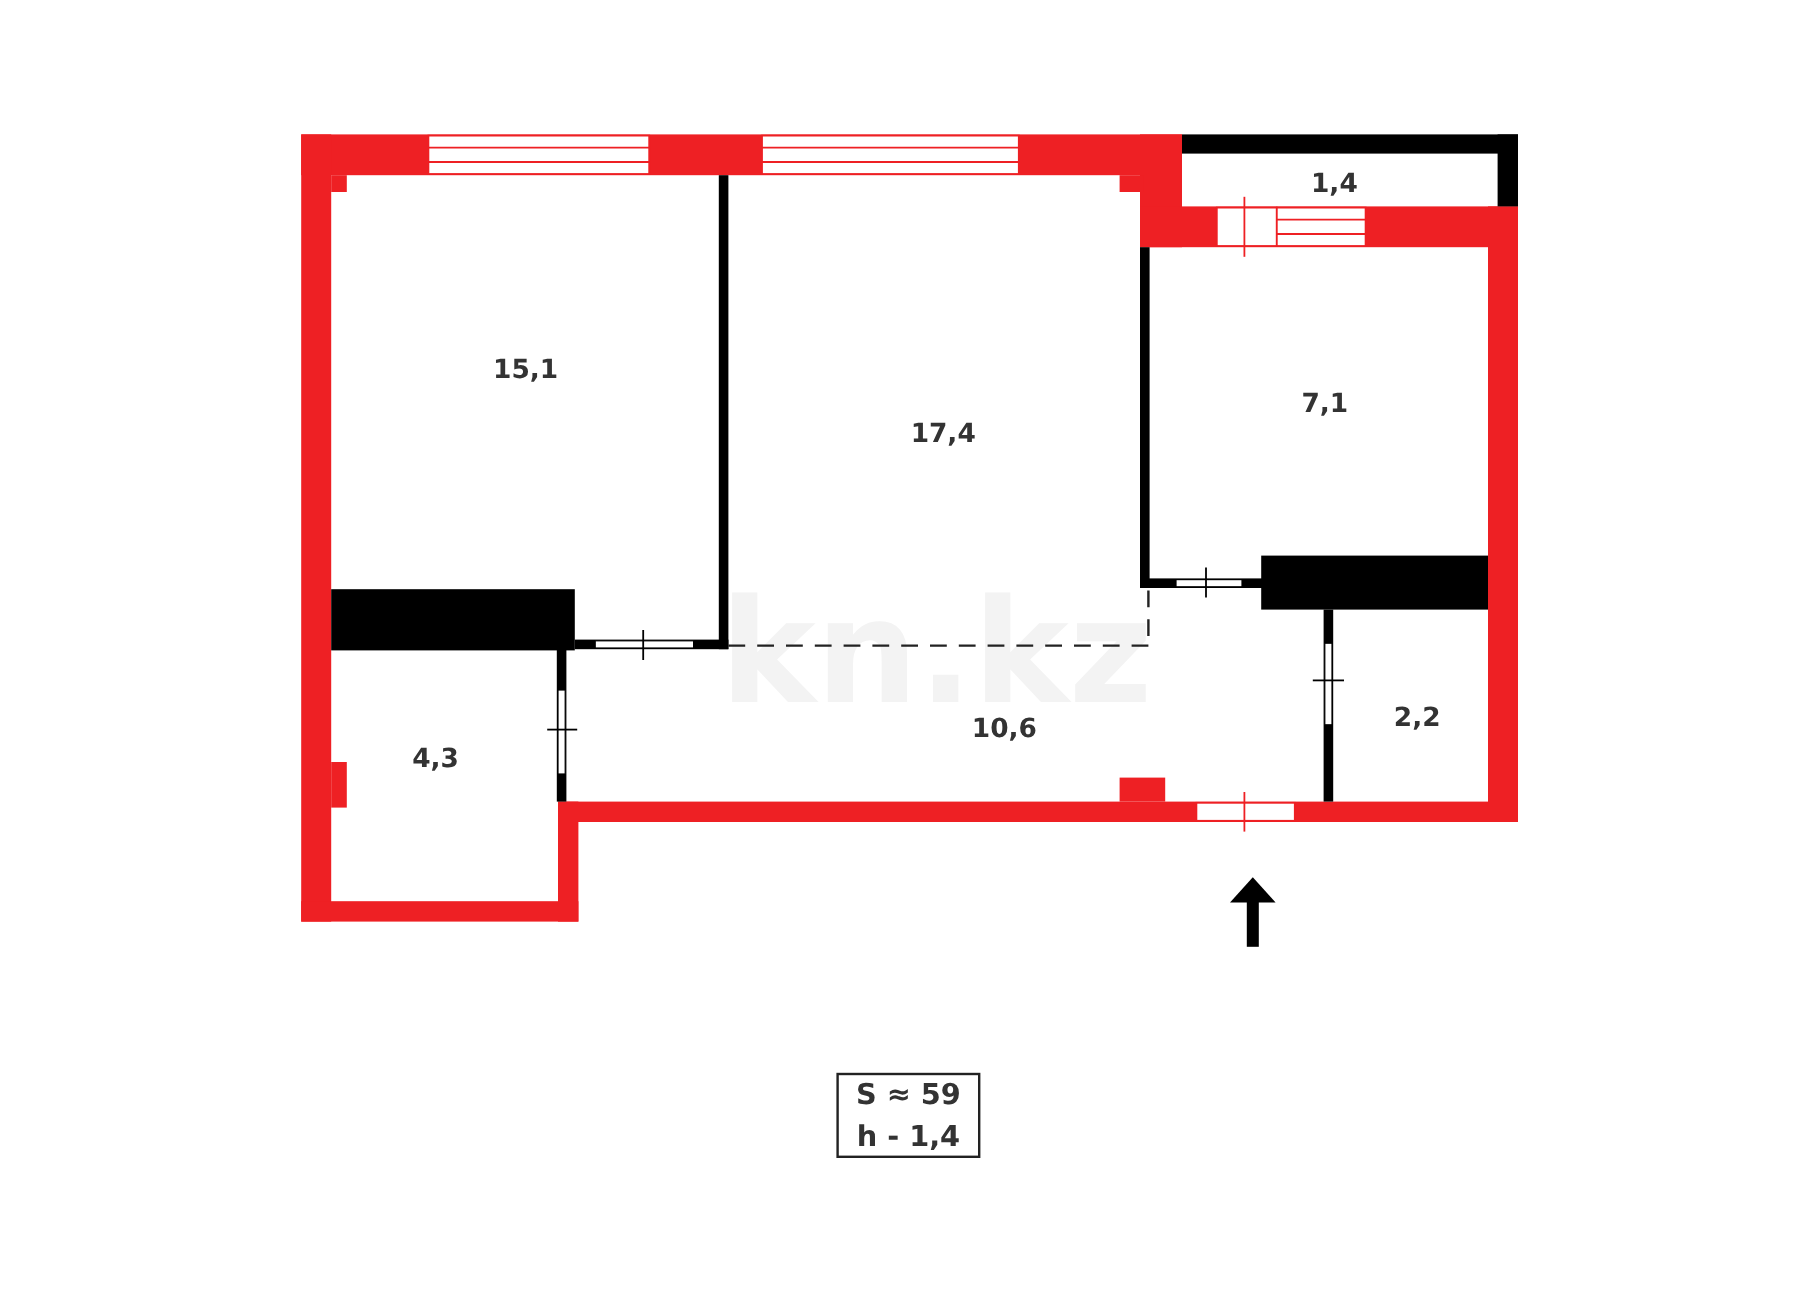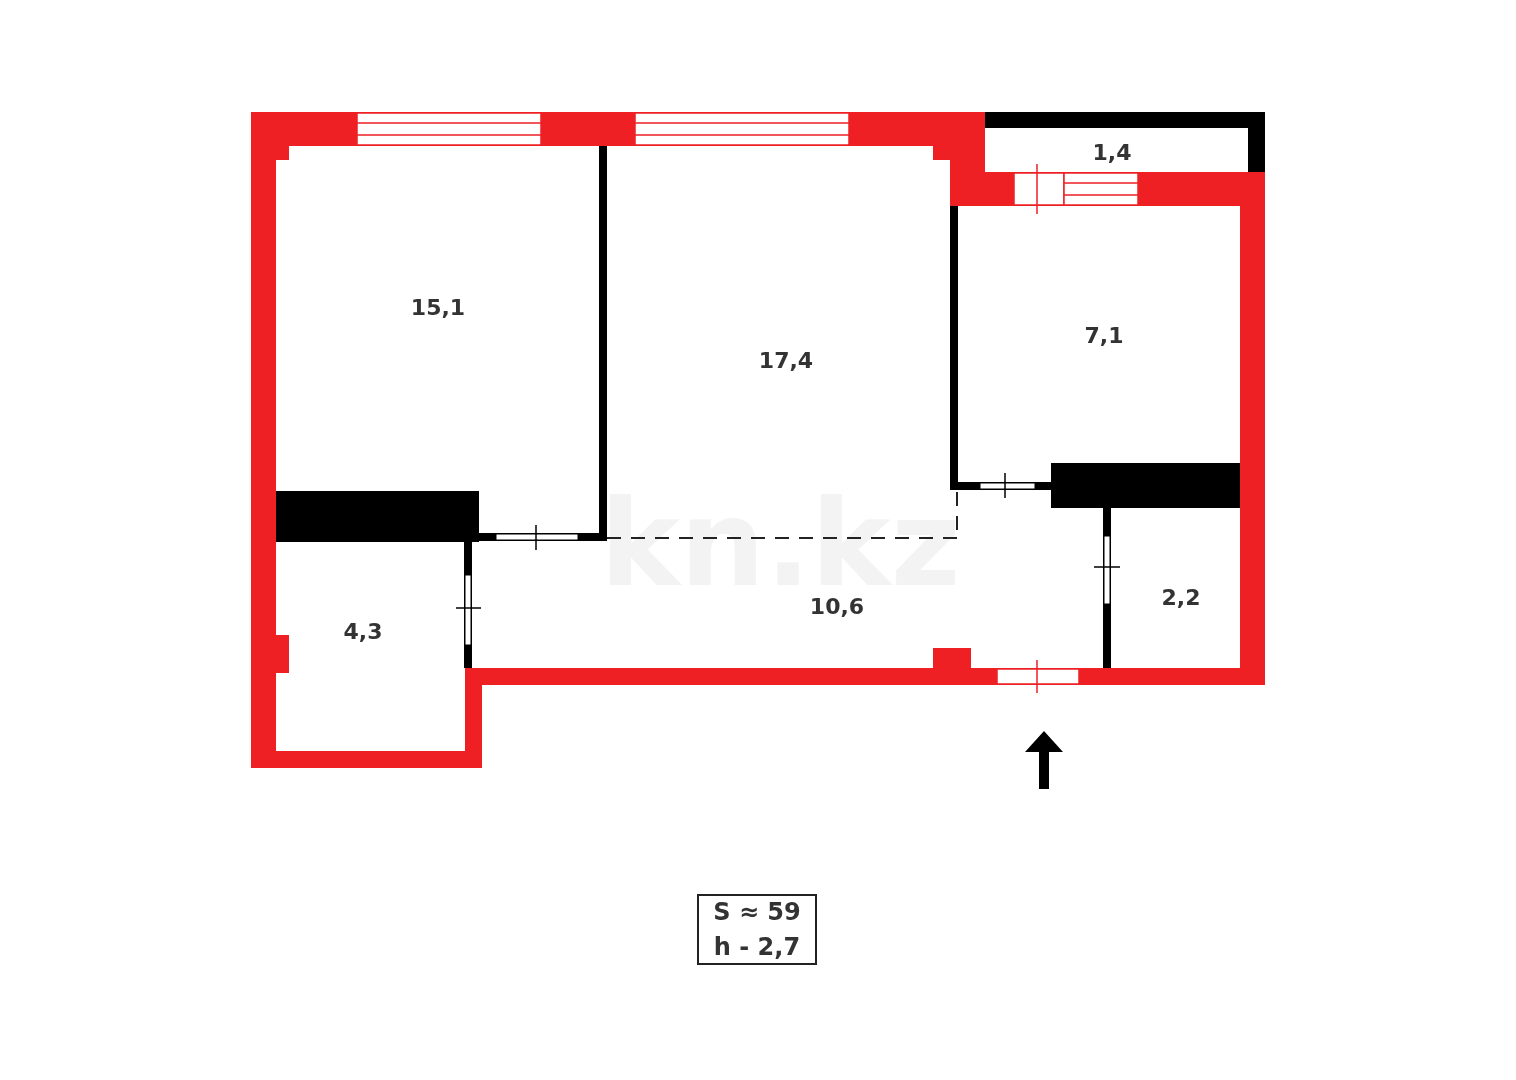--- a/index.html
+++ b/index.html
@@ -126,14 +126,14 @@
   <text class="room-label" x="786" y="368" text-anchor="middle">17,4</text>
   <text class="room-label" x="1104" y="343" text-anchor="middle">7,1</text>
   <text class="room-label" x="1112" y="160" text-anchor="middle">1,4</text>
   <text class="room-label" x="837" y="614" text-anchor="middle">10,6</text>
   <text class="room-label" x="363" y="639" text-anchor="middle">4,3</text>
   <text class="room-label" x="1181" y="605" text-anchor="middle">2,2</text>
 </svg>
 
 <div class="info-box">
   <div>S ≈ 59</div>
-  <div>h - 2,7</div>
+  <div>h - 1,4</div>
 </div>
 
 </body></html>

